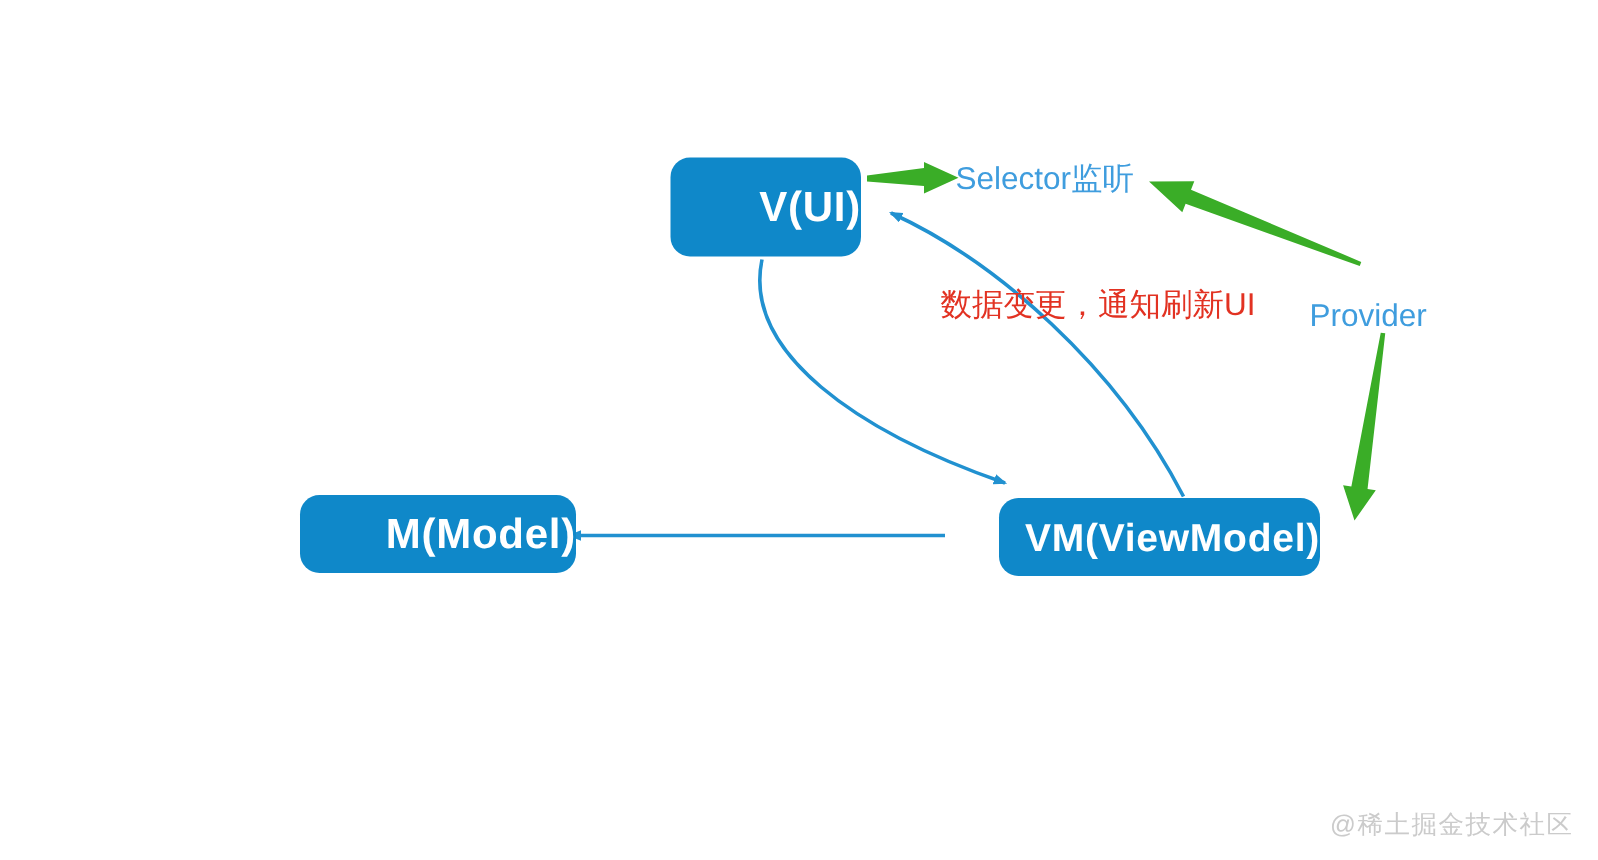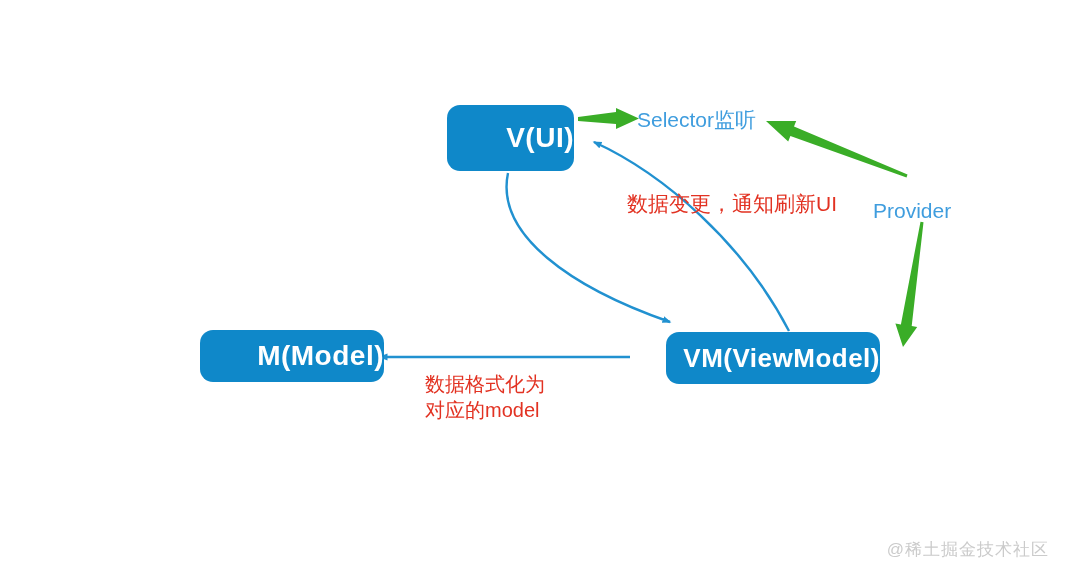--- a/index.html
+++ b/index.html
@@ -100,20 +100,16 @@
   </div>
 
   <div class="label label-blue label-selector">Selector监听</div>
 
   <div class="label label-blue label-provider">Provider</div>
 
 
   <div class="label label-red label-datachange">数据变更，通知刷新UI</div>
 
 
-  <div class="label label-red label-format">
-    <span>数据格式化为</span><br>
-    <span>对应的model</span>
-  </div>
 
   <div class="watermark">@稀土掘金技术社区</div>
 
 </div>
 
 </body></html>

